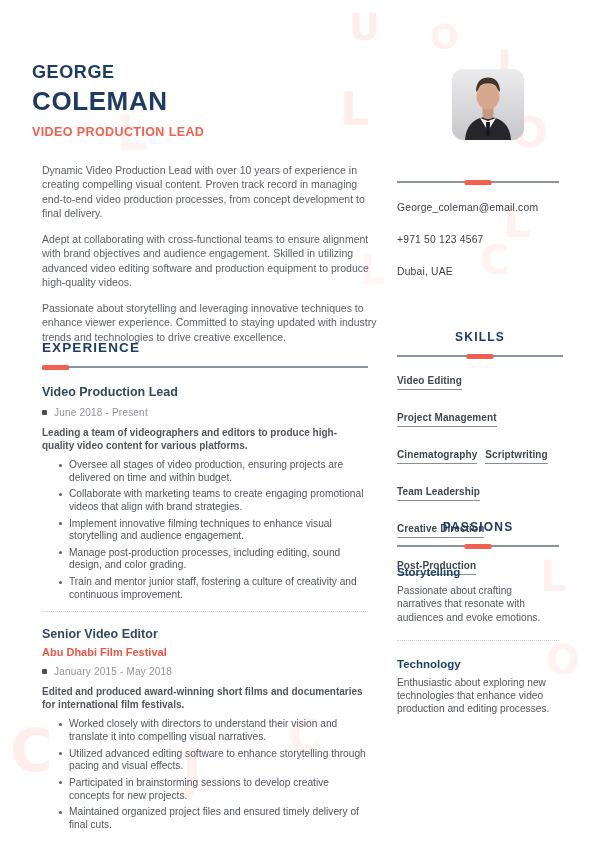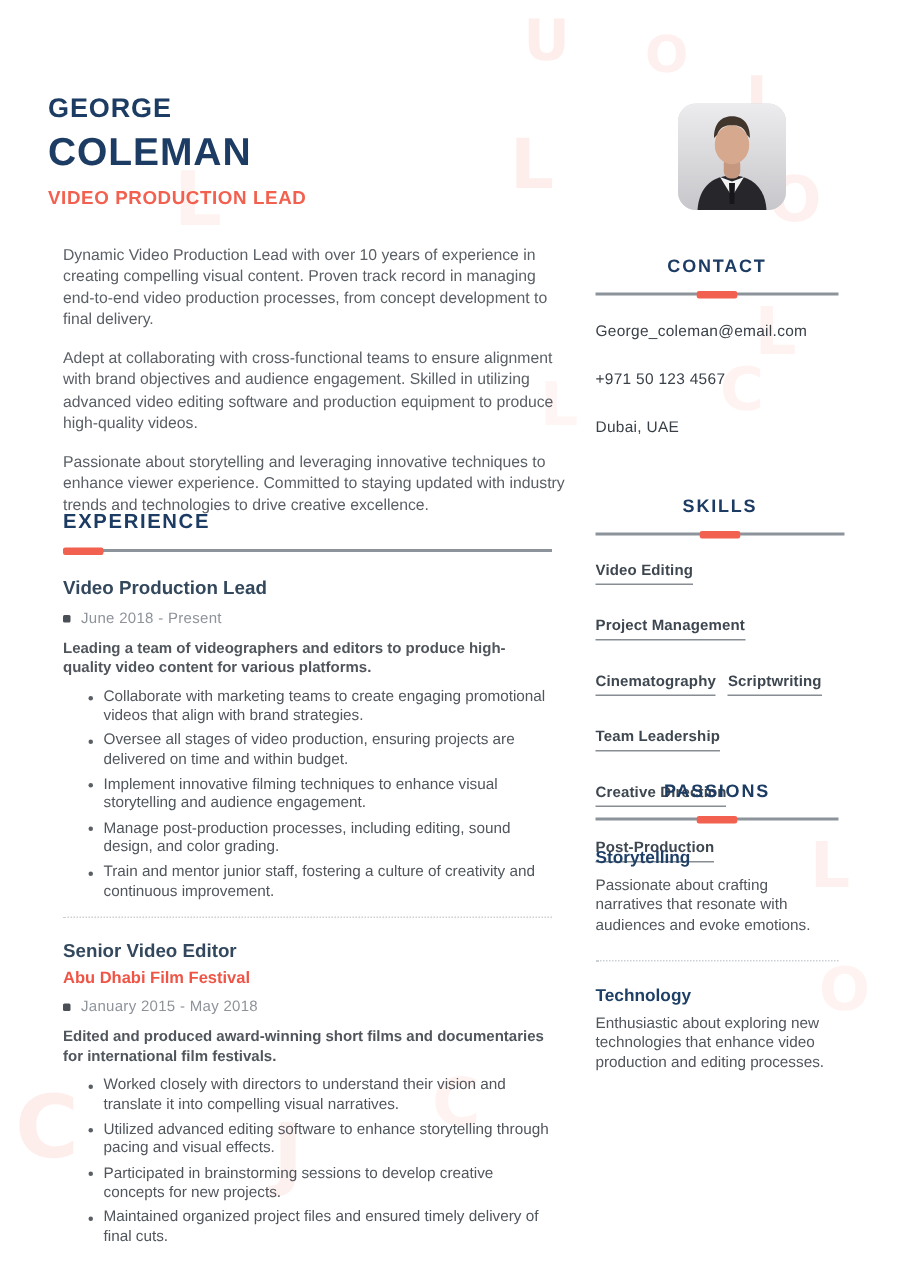--- a/index.html
+++ b/index.html
@@ -131,23 +131,23 @@
 
     <div class="job">
       <div class="job-title">Video Production Lead</div>
       <div class="job-date">
         <span class="cal-icon"></span>
         <span>June 2018 - Present</span>
       </div>
       <div class="job-lead">Leading a team of videographers and editors to produce high-quality video content for various platforms.</div>
       <ul class="bullets">
 
+          <li><span>Oversee all stages of video production, ensuring projects are delivered on time and within budget.</span></li>
+
           <li><span>Collaborate with marketing teams to create engaging promotional videos that align with brand strategies.</span></li>
-
-          <li><span>Oversee all stages of video production, ensuring projects are delivered on time and within budget.</span></li>
 
           <li><span>Implement innovative filming techniques to enhance visual storytelling and audience engagement.</span></li>
 
           <li><span>Manage post-production processes, including editing, sound design, and color grading.</span></li>
 
           <li><span>Train and mentor junior staff, fostering a culture of creativity and continuous improvement.</span></li>
         </ul>
     </div>
 
     <div class="dotted-sep"></div>
@@ -167,21 +167,20 @@
           <li><span>Utilized advanced editing software to enhance storytelling through pacing and visual effects.</span></li>
 
           <li><span>Participated in brainstorming sessions to develop creative concepts for new projects.</span></li>
 
           <li><span>Maintained organized project files and ensured timely delivery of final cuts.</span></li>
         </ul>
     </div>
   </div>
 
   <div class="layer contact">
-    <div class="h-right">CONTACT</div>
     <div class="divider">
       <div class="line"></div>
       <div class="tick tick-center"></div>
     </div>
     <div class="contact-list">
       <div class="contact-item">George_coleman@email.com</div>
       <div class="contact-item">+971 50 123 4567</div>
       <div class="contact-item">Dubai, UAE</div>
     </div>
   </div>

